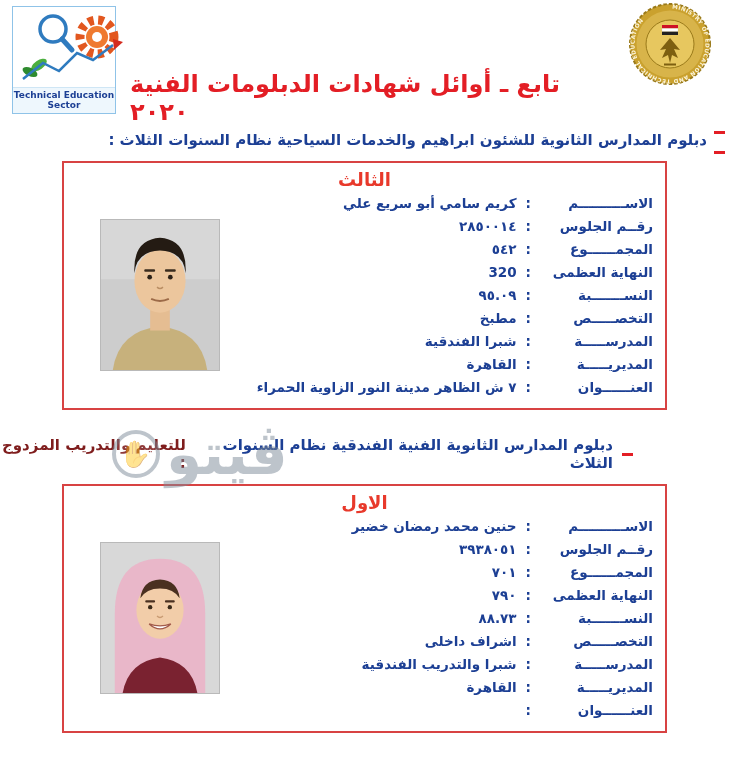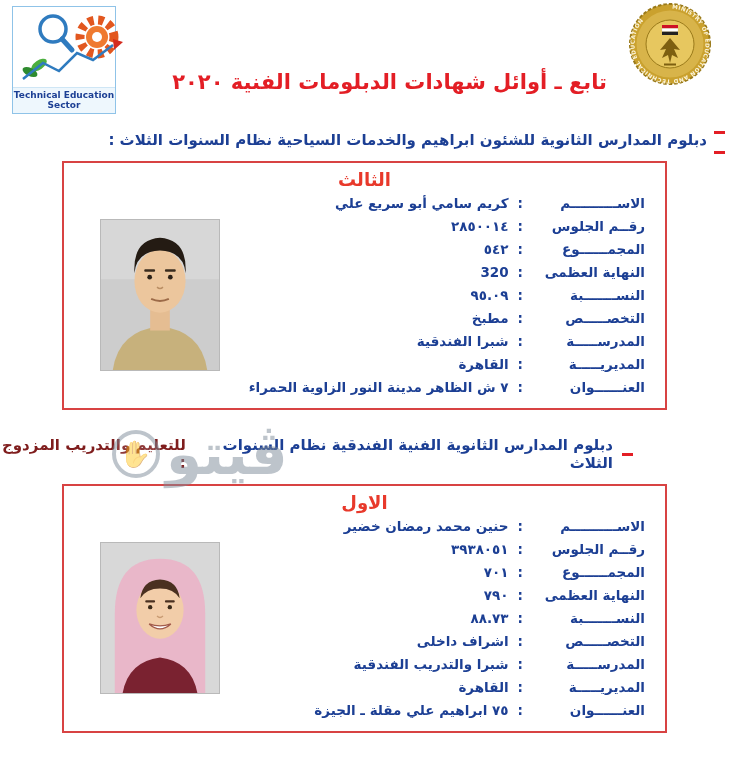--- a/index.html
+++ b/index.html
@@ -6,32 +6,32 @@
   html,body { width: 737px; height: 761px; background: #ffffff; }
   body { font-family: "DejaVu Sans", sans-serif; }
   .page { position: relative; width: 737px; height: 761px; background: #fff; overflow: hidden; }
 
   
   .header { position: relative; height: 120px; }
   .logo-box { position: absolute; left: 12px; top: 6px; width: 104px; border: 1px solid #8fc3e8; background: #fff; }
   .logo-art { display: block; }
   .logo-caption { display: block; text-align: center; font-size: 9px; font-weight: bold; color: #1c3f94; padding: 2px 0 3px; border-top: 1px solid #cfe6f5; background: #eef7fd; }
   .seal { position: absolute; right: 8px; top: 0; }
-  .title { position: absolute; left: 130px; right: 130px; top: 70px; text-align: right; font-size: 21px; font-weight: bold; color: #e31e25; direction: rtl; }
+  .title { position: absolute; left: 130px; right: 130px; top: 70px; text-align: left; font-size: 24px; font-weight: bold; color: #e31e25; direction: rtl; }
 
   
   .sec-heading { direction: rtl; display: flex; align-items: center; gap: 9px; color: #1c3f94; font-weight: bold; font-size: 15px; }
   .sec-heading .hl { color: #7f1d1d; }
   .sec1 { margin: 11px 30px 0 0; }
   .sec2 { margin: 26px 104px 0 0; }
   .bullet-dash { width: 11px; height: 3px; background: #e31e25; flex: 0 0 auto; }
   .margin-dash { position: absolute; right: 12px; width: 11px; height: 3px; background: #e31e25; }
 
   
-  .card { position: relative; width: 605px; margin: 12px 70px 0 62px; border: 2px solid #d84343; background: #fff; padding: 5px 20px 6px; }
+  .card { position: relative; width: 605px; margin: 12px 70px 0 62px; border: 2px solid #d84343; background: #fff; padding: 5px 12px 6px; }
   .rank { text-align: center; color: #e8392b; font-weight: bold; font-size: 18px; margin: 1px 0 5px; }
   .frow { direction: rtl; display: flex; align-items: baseline; height: 23px; color: #1c3f94; font-weight: bold; font-size: 13.5px; }
   .flabel { flex: 0 0 120px; white-space: nowrap; }
   .fcolon { flex: 0 0 auto; margin: 0 2px 0 9px; }
   .fvalue { white-space: nowrap; }
   .photo { position: absolute; left: 36px; top: 56px; width: 120px; height: 152px; border: 1px solid #b9b9b9; background: #d4d4d4; }
 
   
   .watermark { position: absolute; left: 112px; top: 420px; display: flex; align-items: center; gap: 6px; opacity: 0.5; z-index: 6; color: #7e8b99; direction: ltr; }
   .wm-hand { width: 48px; height: 48px; border: 4px solid #7e8b99; border-radius: 50%; display: flex; align-items: center; justify-content: center; font-size: 26px; background: rgba(255,255,255,0.25); }
@@ -214,21 +214,20 @@
       <span class="fvalue">شبرا والتدريب الفندقية</span>
     </div>
     <div class="frow">
       <span class="flabel">المديريـــــة</span>
       <span class="fcolon">:</span>
       <span class="fvalue">القاهرة</span>
     </div>
     <div class="frow">
       <span class="flabel">العنــــــوان</span>
       <span class="fcolon">:</span>
-      <span class="fvalue">٧٥ ابراهيم علي مقلة ـ الجيزة</span>
     </div>
 
     <svg class="photo" viewBox="0 0 120 152" preserveAspectRatio="none">
       <rect width="120" height="152" fill="#d8d8d8"></rect>
       <path d="M14,152 L14,72 Q14,16 60,16 Q106,16 106,72 L106,152 Z" fill="#e9b7c9"></path>
       <path d="M22,152 Q28,120 60,116 Q92,120 98,152 Z" fill="#7a2230"></path>
       <ellipse cx="60" cy="68" rx="24" ry="29" fill="#f2cda9"></ellipse>
       <path d="M40,56 Q42,38 60,37 Q78,38 80,56 Q74,46 60,46 Q46,46 40,56 Z" fill="#4a3020"></path>
       <rect x="45" y="58" width="10" height="2.3" rx="1" fill="#4a3020"></rect>
       <rect x="65" y="58" width="10" height="2.3" rx="1" fill="#4a3020"></rect>

